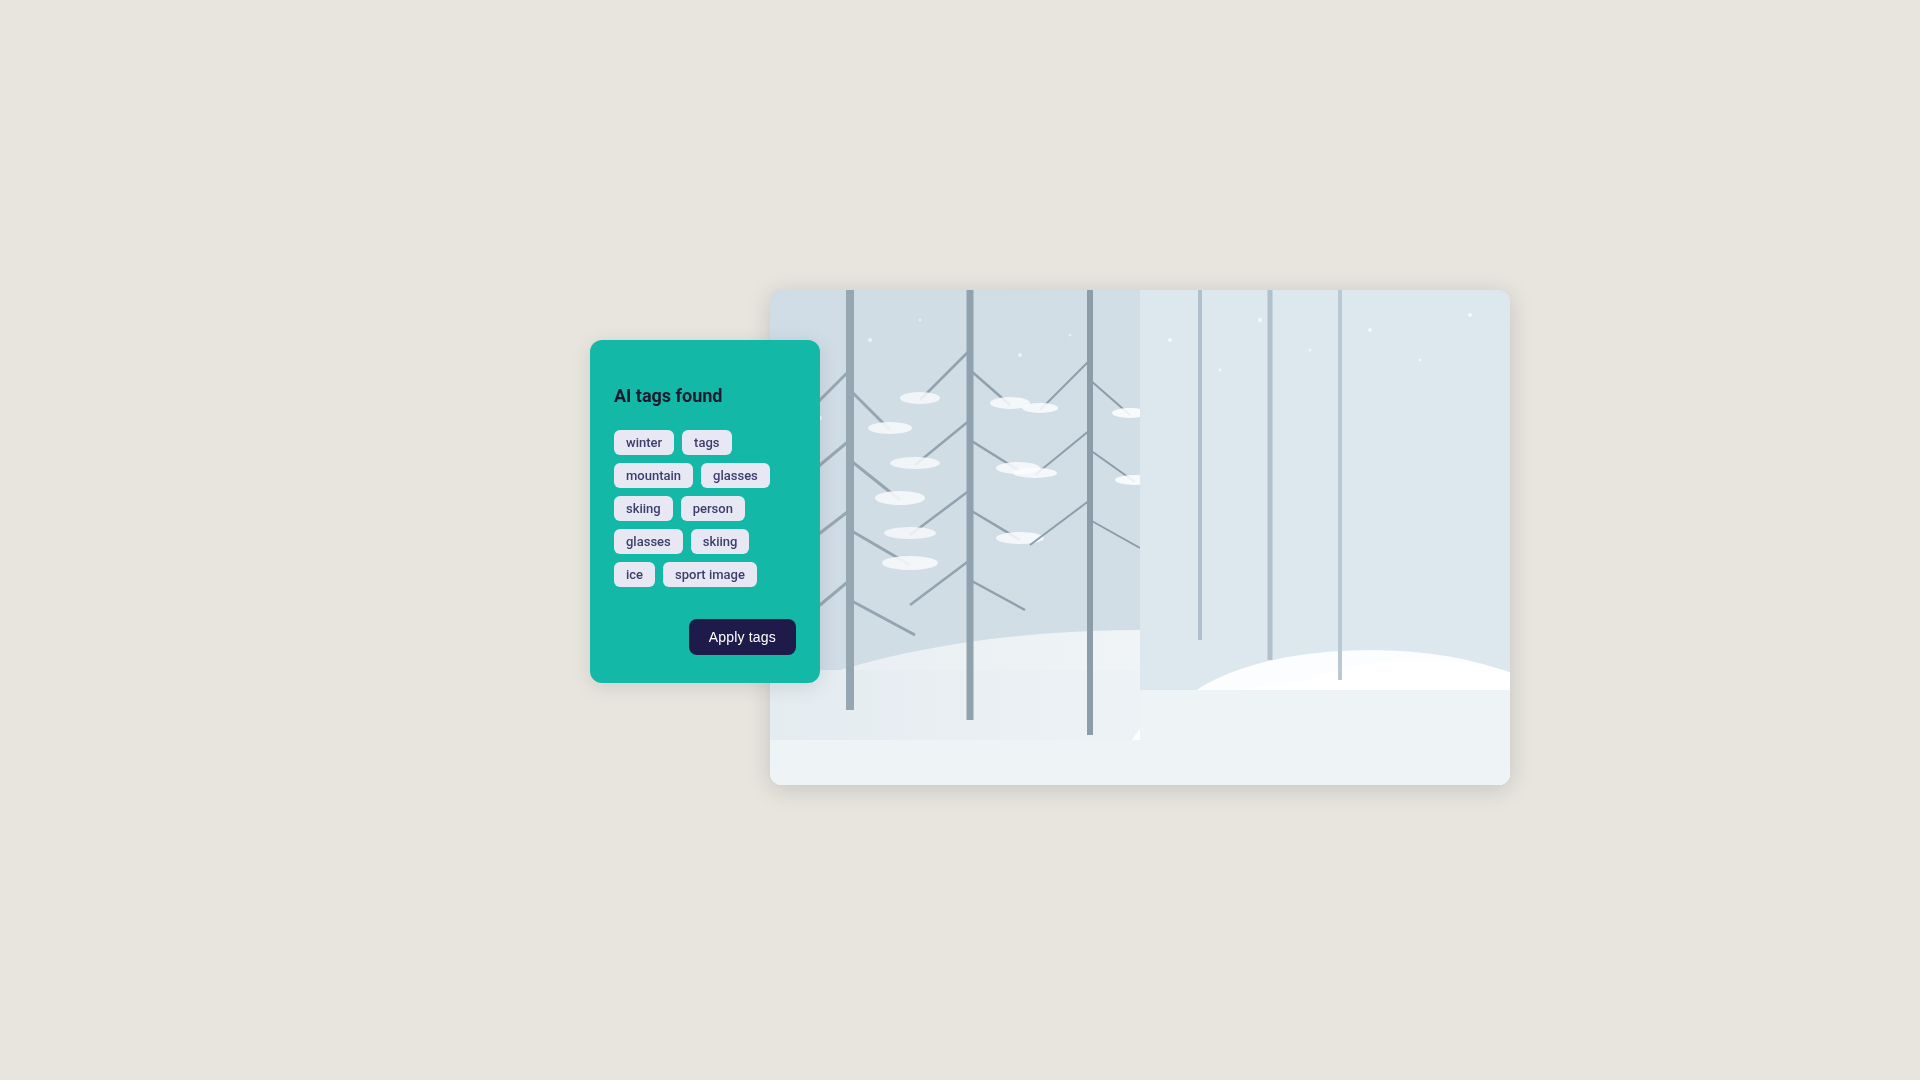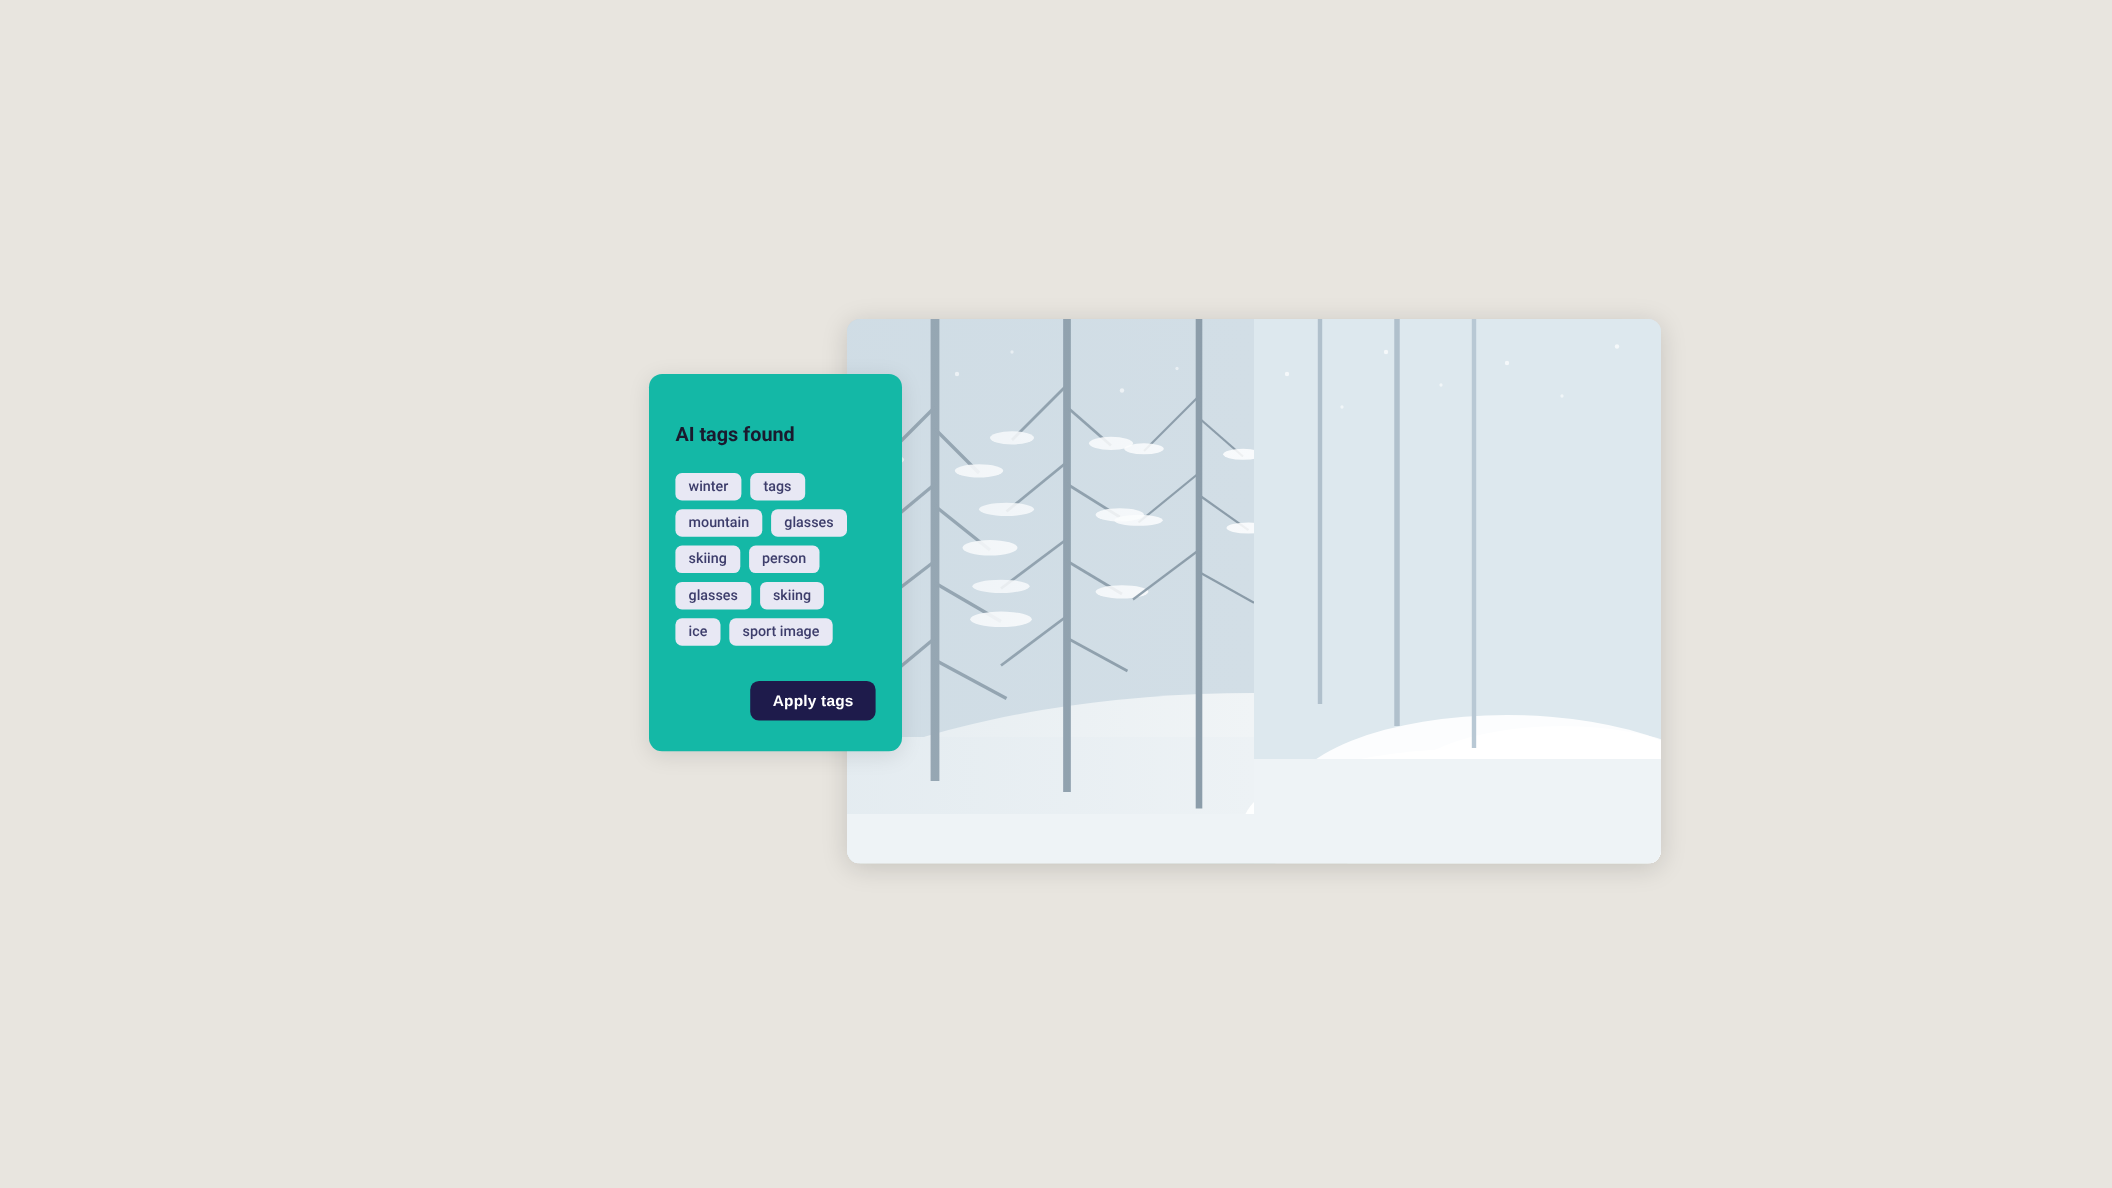--- a/index.html
+++ b/index.html
@@ -92,21 +92,21 @@
 
     .apply-btn {
       display: block;
       margin-left: auto;
       background-color: #1e1b4b;
       color: #ffffff;
       border: none;
       border-radius: 8px;
       padding: 10px 20px;
       font-size: 14px;
-      font-weight: 700;
+      font-weight: 400;
       cursor: pointer;
       letter-spacing: 0.2px;
     }
   </style>
 </head>
 <body>
 
 <div class="main-container">
 
   <div class="image-container">

